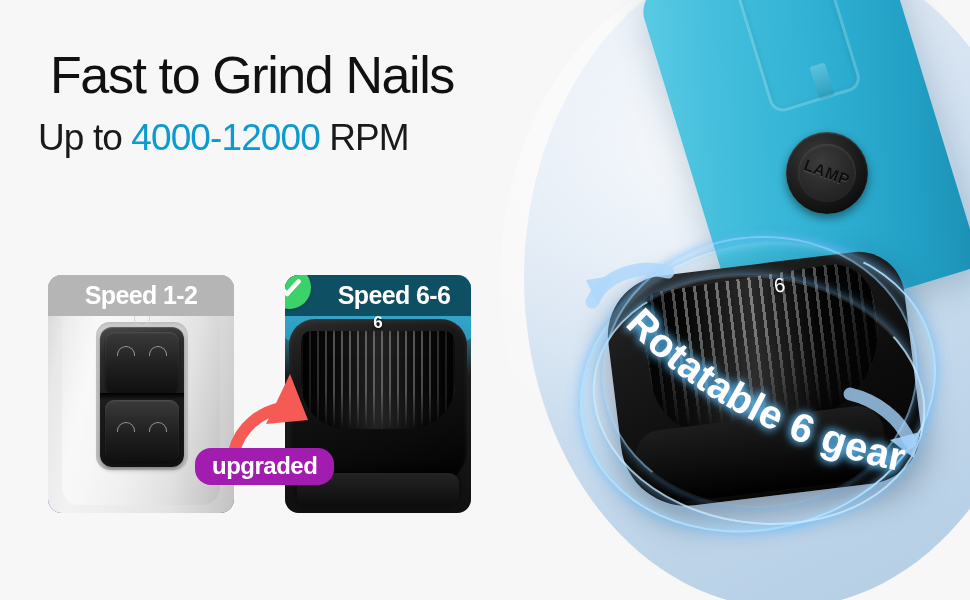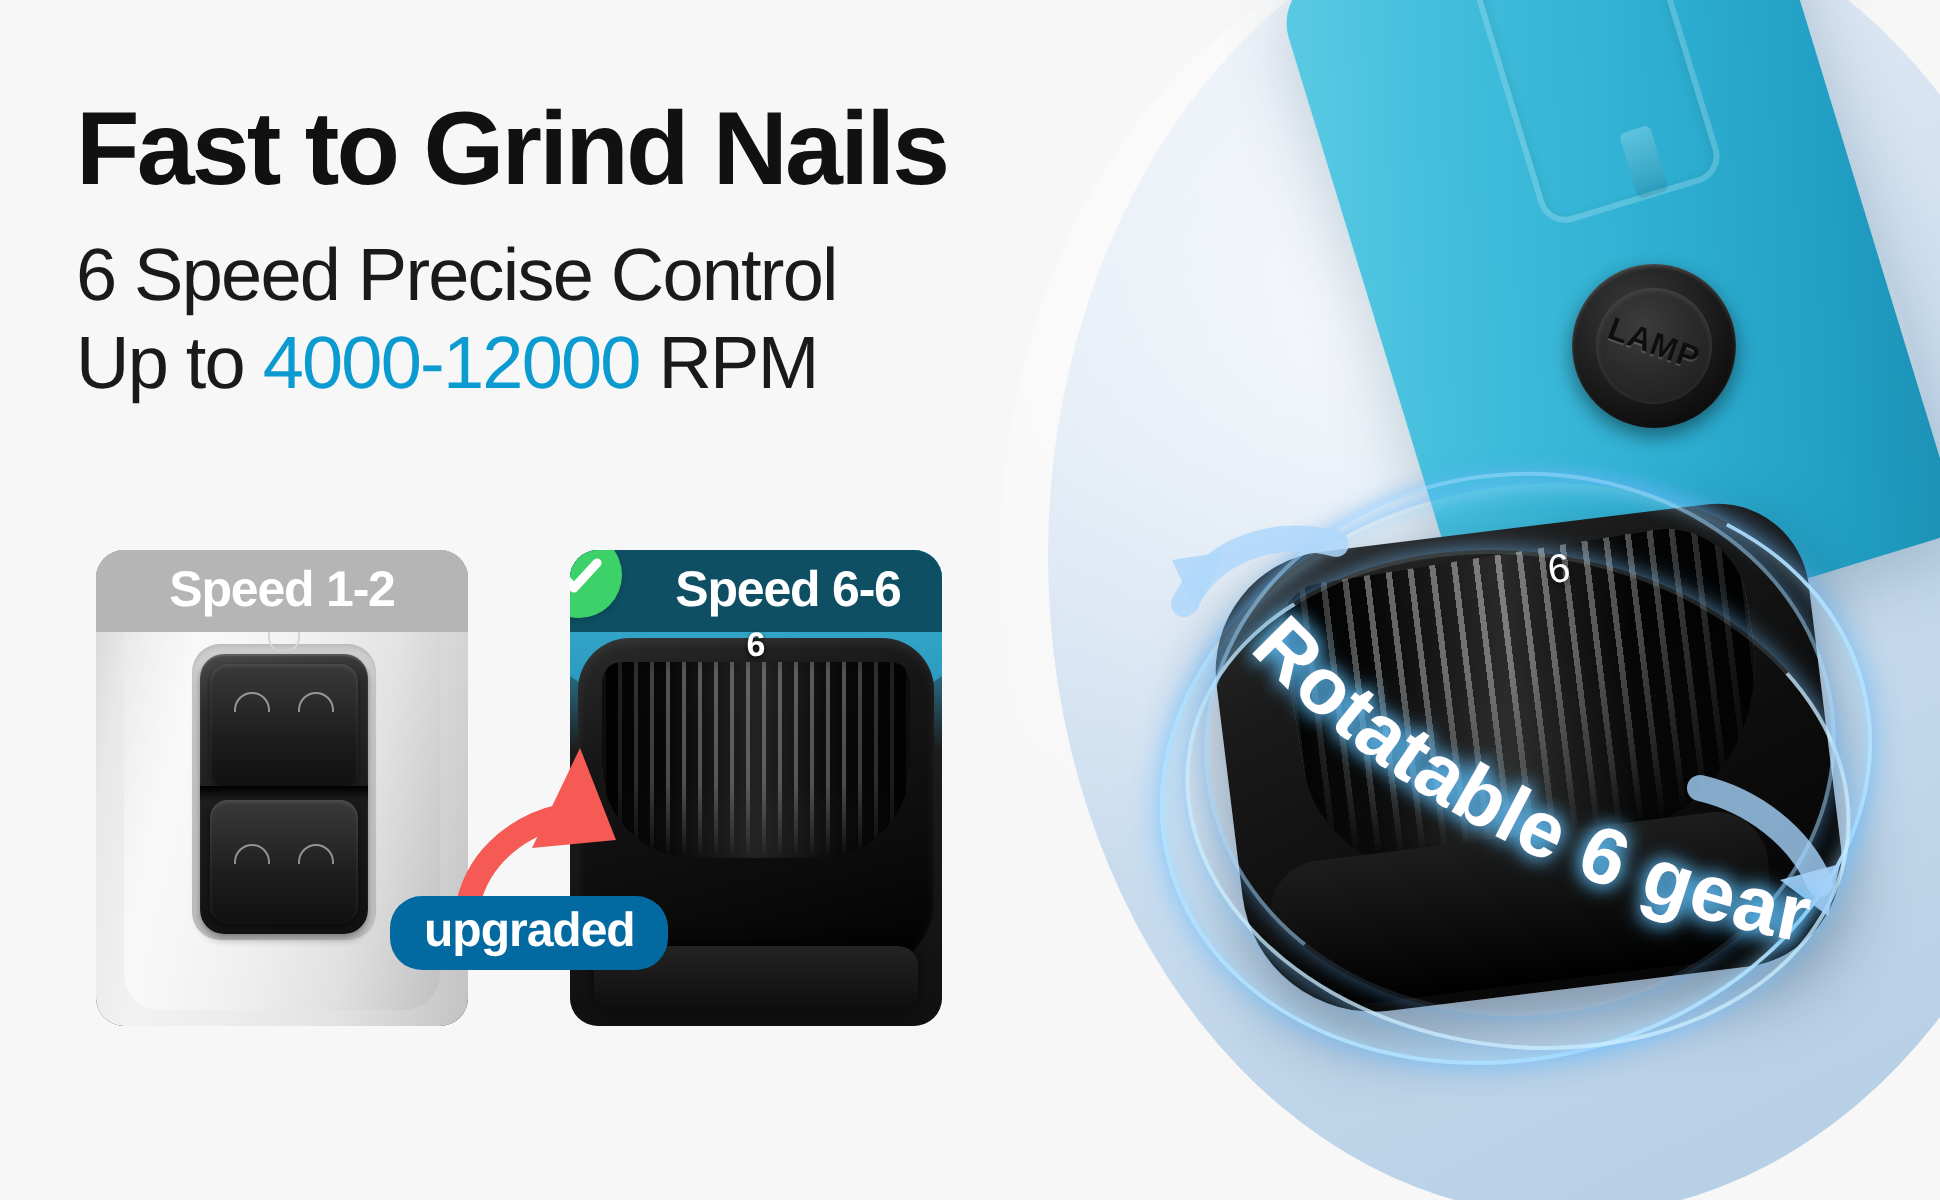--- a/index.html
+++ b/index.html
@@ -21,22 +21,22 @@
   }
   .bg-disc-soft{
     position:absolute;left:500px;top:-30px;width:470px;height:620px;
     border-radius:50%;
     background:radial-gradient(circle at 40% 30%,rgba(255,255,255,.75) 0%,rgba(255,255,255,0) 60%);
   }
 
   
   .headline{position:absolute;left:38px;top:48px;width:580px;}
   .h1{
-    font-size:52px;font-weight:700;color:#111;letter-spacing:-1.4px;
-    line-height:1.04;margin:0 0 14px 0;white-space:nowrap;
+    font-size:52px;font-weight:400;color:#111;letter-spacing:-1.4px;
+    line-height:1.04;margin:0 0 14px 12px;white-space:nowrap;
   }
   .h2{
     font-size:37px;font-weight:400;color:#1a1a1a;letter-spacing:-0.9px;
     line-height:1.18;margin:0;white-space:nowrap;
   }
   .h2 .accent{color:#0c9bd0;font-weight:500;}
 
   
   .panels{position:absolute;left:48px;top:275px;}
   .panel{position:absolute;top:0;border-radius:14px;overflow:hidden;}
@@ -146,21 +146,21 @@
     position:absolute;left:-17px;top:-9px;width:43px;height:43px;border-radius:50%;
     background:#3dd16a;z-index:6;
     box-shadow:0 1px 3px rgba(0,0,0,.18);
     display:flex;align-items:center;justify-content:center;
   }
   .check-badge svg{display:block;}
 
   
   .pill-upgraded{
     position:absolute;left:195px;top:448px;
-    background:#0369a1;color:#fff;border-radius:16px;
+    background:#a21caf;color:#fff;border-radius:16px;
     padding:5px 17px 7px 17px;font-size:24px;font-weight:700;letter-spacing:-0.5px;
     z-index:9;line-height:1.05;
   }
   .arrow-up{position:absolute;left:228px;top:368px;z-index:8;}
 
   
   .product{position:absolute;left:556px;top:-10px;width:430px;height:610px;}
   .body-shell{
     position:absolute;left:128px;top:-40px;width:250px;height:360px;
     background:linear-gradient(105deg,#5ccbe4 0%,#45bfdd 22%,#2fb0d3 55%,#229fc4 82%,#1b8fb3 100%);
@@ -260,21 +260,20 @@
 </head>
 <body>
 
 <div id="stage">
 
   <div class="bg-disc"></div>
   <div class="bg-disc-soft"></div>
 
   <div class="headline">
     <div class="h1">Fast to Grind Nails</div>
-    <div class="h2 nowrap">6 Speed Precise Control</div>
     <div class="h2 nowrap"><span>Up to </span><span class="accent">4000-12000</span><span> RPM</span></div>
   </div>
 
   <div class="panels">
 
     <div class="panel panel-left">
       <div class="panel-body">
         <div class="plastic"></div>
         <div class="power-glyph"></div>
         <div class="switch-well"></div>

